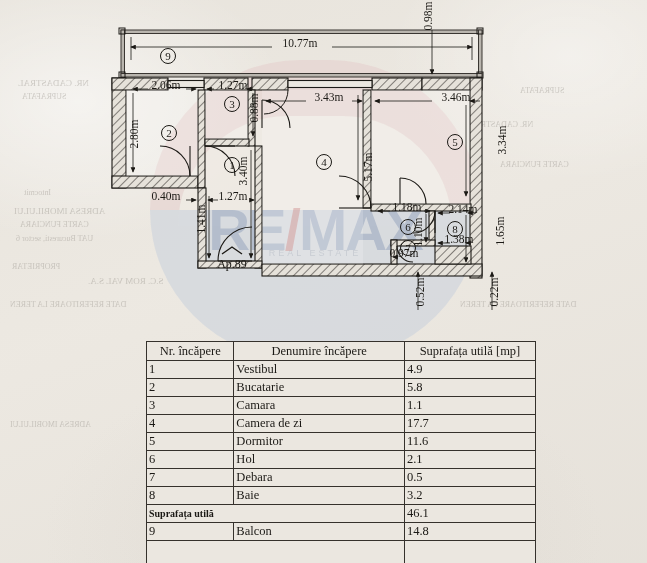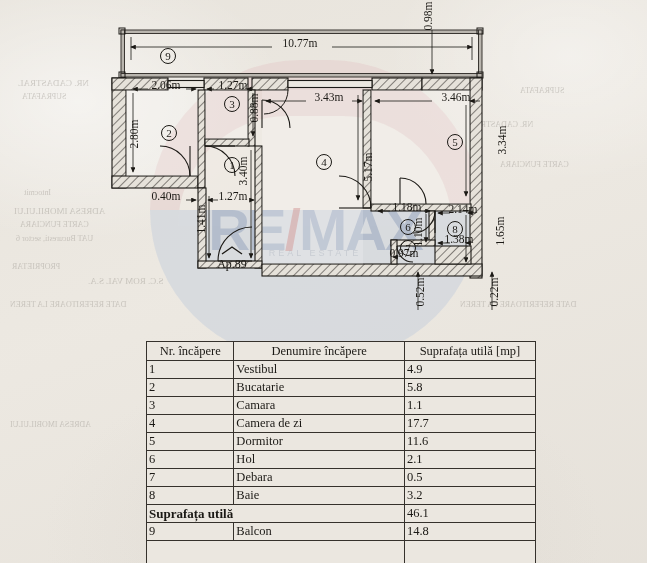--- a/index.html
+++ b/index.html
@@ -126,21 +126,21 @@
   th {
     font-weight: normal;
     font-size: 12.5px;
     height: 19px;
   }
   .c-nr    { width: 84px; }
   .c-name  { width: 164px; }
   .c-area  { width: 126px; }
   .sum-label {
     font-weight: bold;
-    font-size: 13px;
+    font-size: 10px;
   }
   .exec-row td {
     height: 20px;
     border-top: none;
     vertical-align: top;
     font-size: 12.5px;
   }
 </style>
 </head>
 <body>

